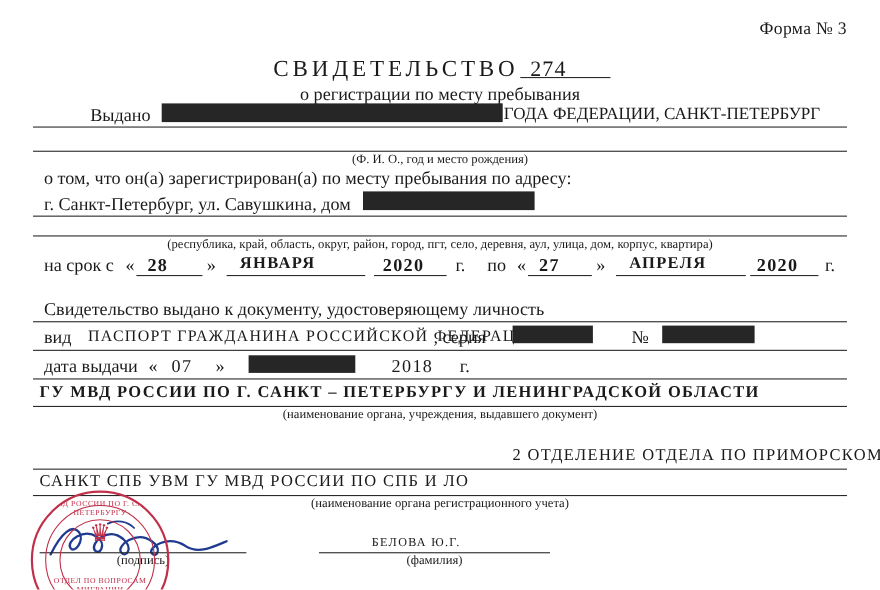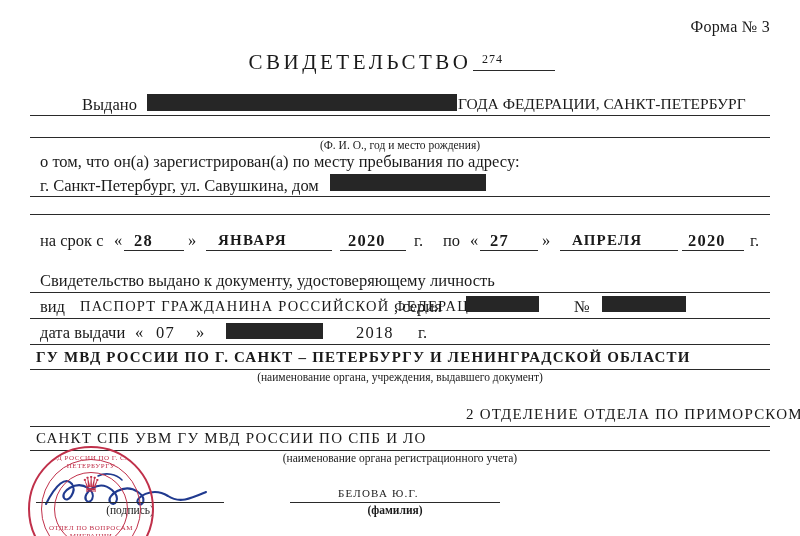--- a/index.html
+++ b/index.html
@@ -34,21 +34,21 @@
     width: 720px;
     text-align: center;
     font-size: 21px;
     letter-spacing: 3.5px;
     font-weight: normal;
   }
   .title-num {
     position: absolute;
     left: 482px;
     top: 52px;
-    font-size: 12px;
+    font-size: 20px;
     letter-spacing: 1px;
   }
   .subtitle {
     position: absolute;
     left: 0;
     top: 76px;
     width: 800px;
     text-align: center;
     font-size: 16.5px;
   }
@@ -136,31 +136,33 @@
 </head>
 <body>
 
 <div class="page">
 
   <div class="form-no">Форма № 3</div>
 
   <div class="title">СВИДЕТЕЛЬСТВО</div>
   <div class="title-num">274</div>
   <div class="line" style="left:473px; top:70px; width:82px;"></div>
+  <div class="subtitle">о регистрации по месту пребывания</div>
 
   <div class="row" style="left:82px; top:95px;">Выдано</div>
   <div class="row" style="left:458px; top:95px; font-size:15.5px;">ГОДА ФЕДЕРАЦИИ, САНКТ-ПЕТЕРБУРГ</div>
   <div class="line" style="left:30px; top:115px; width:740px;"></div>
   <div class="line" style="left:30px; top:137px; width:740px;"></div>
   <div class="caption" style="left:200px; top:139px; width:400px;">(Ф. И. О., год и место рождения)</div>
 
   <div class="row" style="left:40px; top:152px;">о том, что он(а) зарегистрирован(а) по месту пребывания по адресу:</div>
   <div class="row" style="left:40px; top:176px;">г. Санкт-Петербург, ул. Савушкина, дом</div>
   <div class="line" style="left:30px; top:196px; width:740px;"></div>
   <div class="line" style="left:30px; top:214px; width:740px;"></div>
+  <div class="caption" style="left:130px; top:216px; width:540px;">(республика, край, область, округ, район, город, пгт, село, деревня, аул, улица, дом, корпус, квартира)</div>
 
   <div class="row" style="left:40px; top:231px;">на срок с</div>
   <div class="row" style="left:114px; top:231px;">«</div>
   <div class="row sp" style="left:134px; top:231px; font-weight:bold;">28</div>
   <div class="line" style="left:124px; top:250px; width:60px;"></div>
   <div class="row" style="left:188px; top:231px;">»</div>
   <div class="row sp" style="left:218px; top:232px; font-size:15px; font-weight:bold;">ЯНВАРЯ</div>
   <div class="line" style="left:206px; top:250px; width:126px;"></div>
   <div class="row sp" style="left:348px; top:231px; font-weight:bold;">2020</div>
   <div class="line" style="left:340px; top:250px; width:66px;"></div>
@@ -207,21 +209,21 @@
     <svg class="sig-path" width="180" height="46" viewBox="0 0 180 46" fill="none" xmlns="http://www.w3.org/2000/svg">
       <path d="M4 34 C14 14, 24 6, 30 14 C35 21, 26 34, 22 28 C18 22, 34 10, 46 18 C56 25, 48 36, 44 30 C40 24, 56 8, 70 20 C80 29, 72 38, 68 32 C64 26, 82 12, 96 22 C106 29, 100 38, 96 33 C92 28, 110 16, 126 26 C138 34, 150 28, 164 22" stroke="#203a8f" stroke-width="2.1" stroke-linecap="round"></path>
       <path d="M56 6 C64 2, 74 4, 80 10" stroke="#203a8f" stroke-width="1.6" stroke-linecap="round"></path>
     </svg>
   </div>
   <div class="line" style="left:36px; top:502px; width:188px;"></div>
   <div class="caption" style="left:80px; top:504px; width:100px;">(подпись)</div>
 
   <div class="row sp" style="left:338px; top:487px; font-size:11px;">БЕЛОВА Ю.Г.</div>
   <div class="line" style="left:290px; top:502px; width:210px;"></div>
-  <div class="caption" style="left:345px; top:504px; width:100px;font-weight:bold;">(фамилия)</div>
+  <div class="caption" style="left:345px; top:504px; width:100px;">(фамилия)</div>
 
   <div class="redact" style="left:147px; top:94px; width:310px; height:17px;"></div>
   <div class="redact" style="left:330px; top:174px; width:156px; height:17px;"></div>
   <div class="redact" style="left:466px; top:296px; width:73px; height:16px;"></div>
   <div class="redact" style="left:602px; top:296px; width:84px; height:16px;"></div>
   <div class="redact" style="left:226px; top:323px; width:97px; height:16px;"></div>
 
   <div class="seal">
     <div class="seal-inner"></div>
     <div class="seal-inner2"></div>

